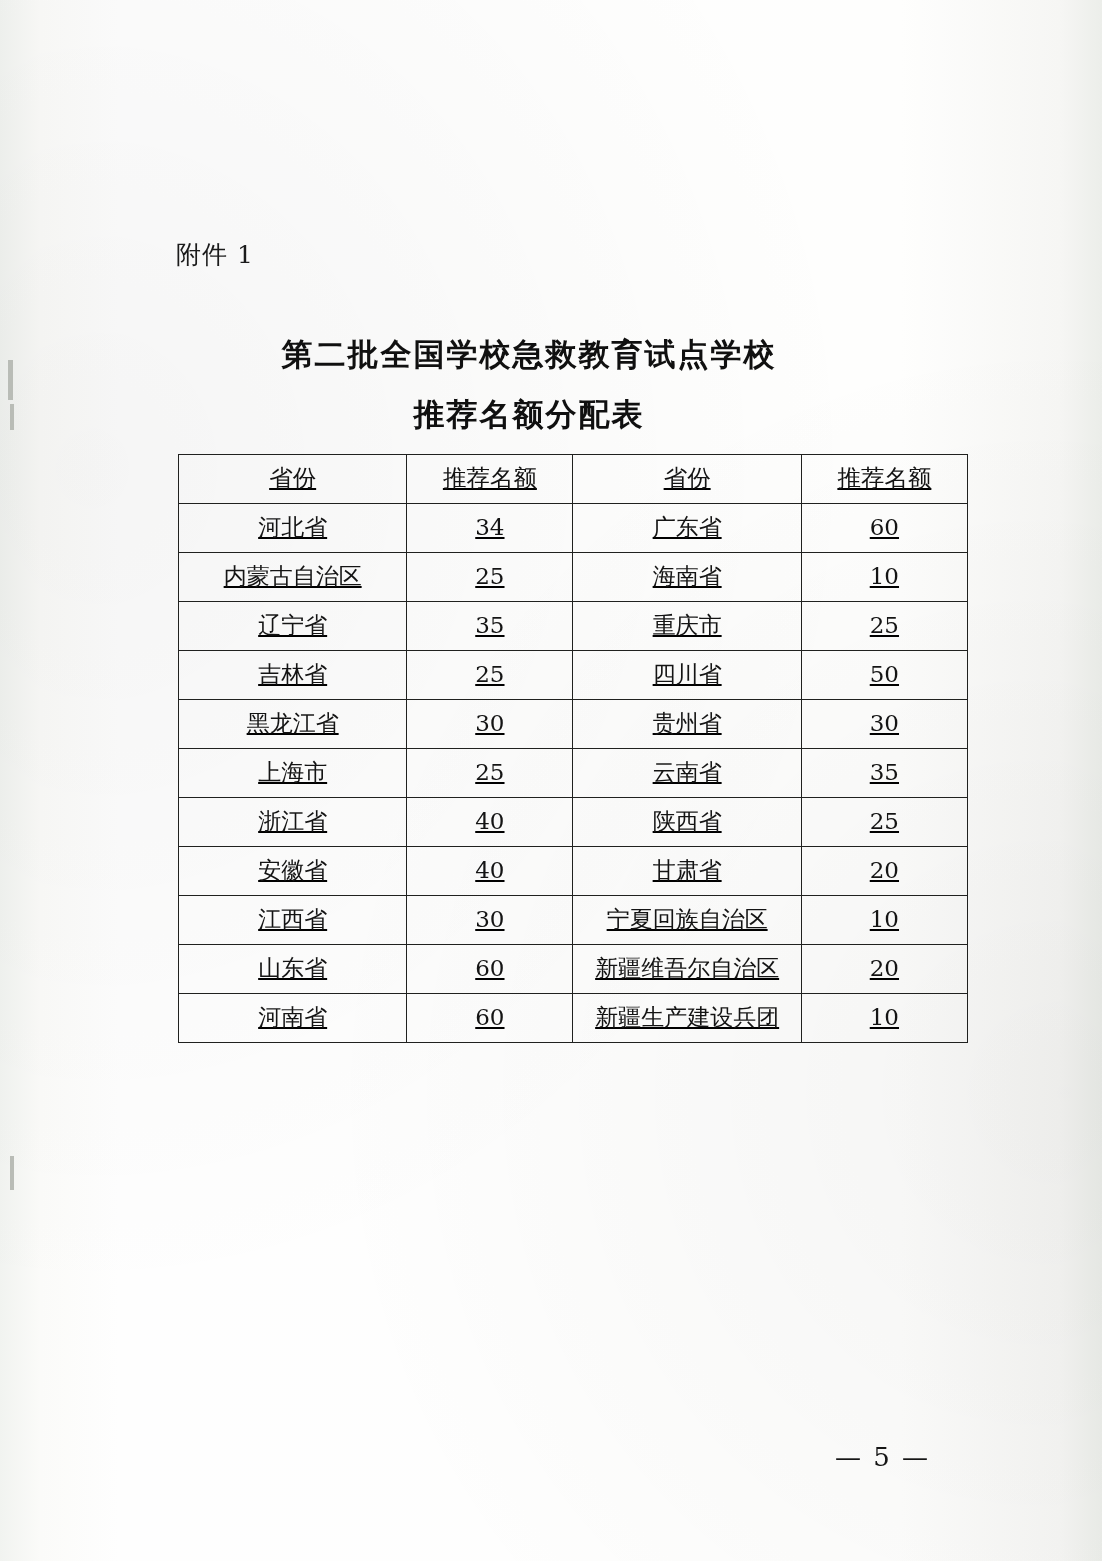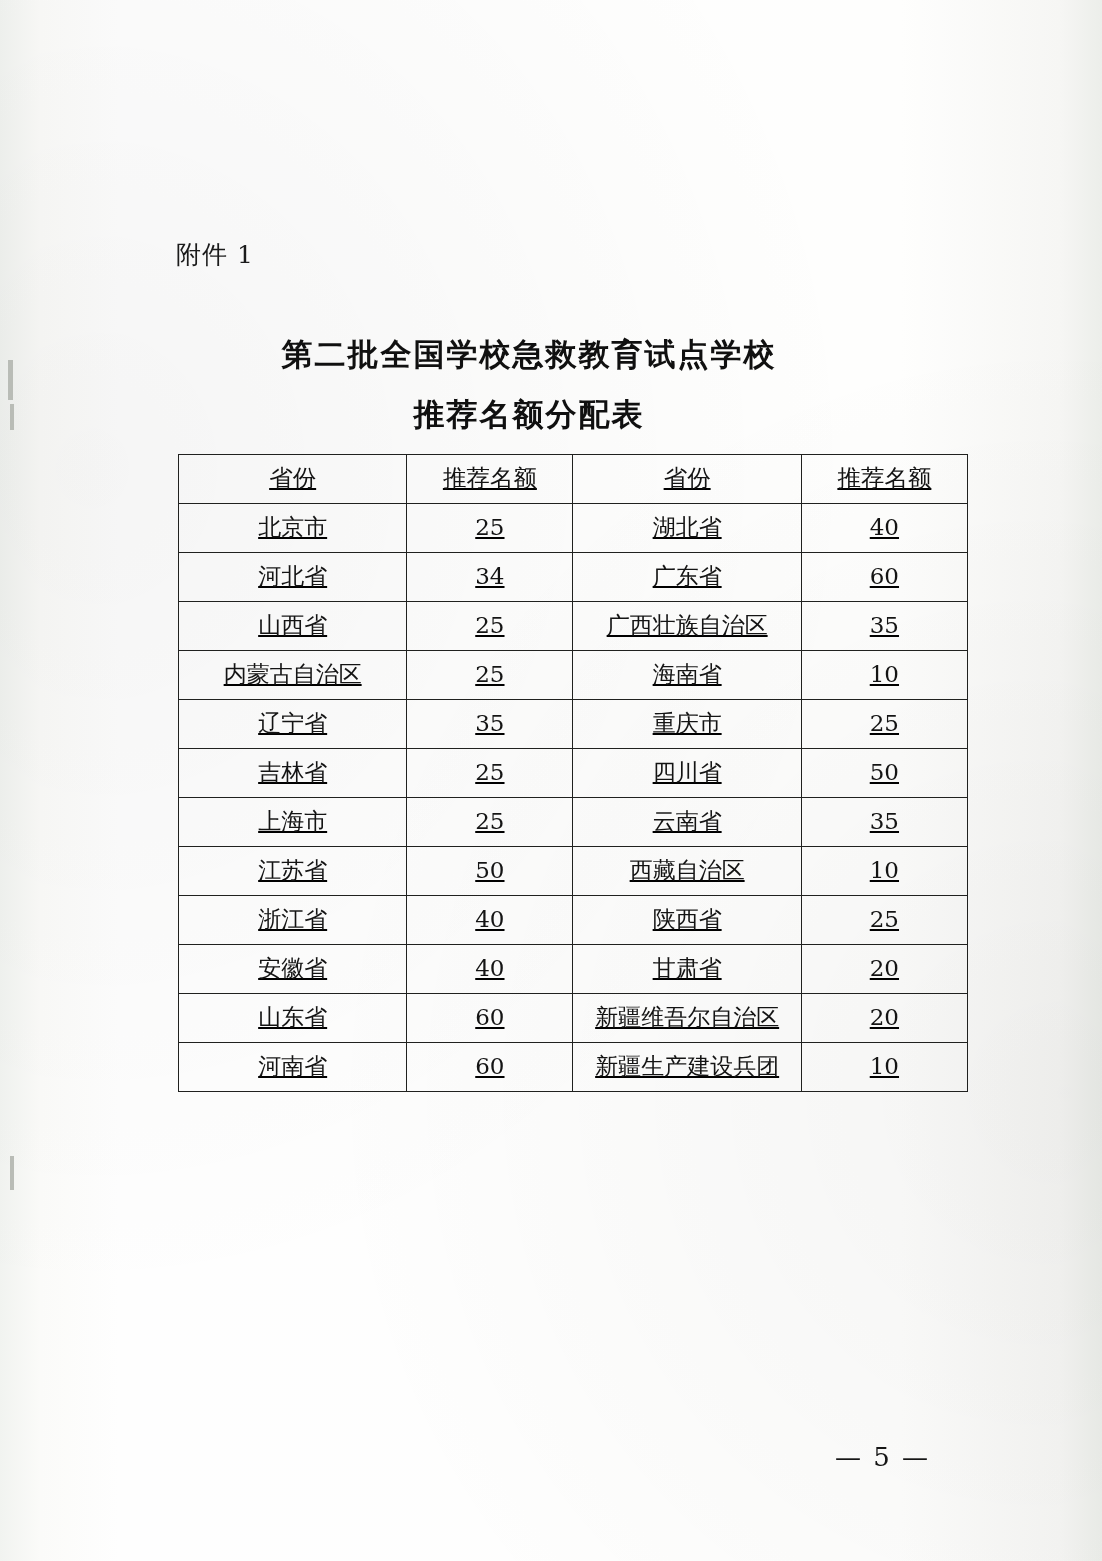--- a/index.html
+++ b/index.html
@@ -135,80 +135,74 @@
     <thead>
       <tr>
         <th>省份</th>
         <th>推荐名额</th>
         <th>省份</th>
         <th>推荐名额</th>
       </tr>
     </thead>
     <tbody>
       <tr>
-        <td>北京市</td>
-        <td class="num">25</td>
-        <td>湖北省</td>
-        <td class="num">40</td>
-      </tr>
-      <tr>
         <td>河北省</td>
         <td class="num">34</td>
         <td>广东省</td>
         <td class="num">60</td>
       </tr>
       <tr>
-        <td>山西省</td>
-        <td class="num">25</td>
-        <td>广西壮族自治区</td>
-        <td class="num">35</td>
-      </tr>
-      <tr>
         <td>内蒙古自治区</td>
         <td class="num">25</td>
         <td>海南省</td>
         <td class="num">10</td>
       </tr>
       <tr>
         <td>辽宁省</td>
         <td class="num">35</td>
         <td>重庆市</td>
         <td class="num">25</td>
       </tr>
       <tr>
         <td>吉林省</td>
         <td class="num">25</td>
         <td>四川省</td>
         <td class="num">50</td>
       </tr>
       <tr>
+        <td>黑龙江省</td>
+        <td class="num">30</td>
+        <td>贵州省</td>
+        <td class="num">30</td>
+      </tr>
+      <tr>
         <td>上海市</td>
         <td class="num">25</td>
         <td>云南省</td>
         <td class="num">35</td>
-      </tr>
-      <tr>
-        <td>江苏省</td>
-        <td class="num">50</td>
-        <td>西藏自治区</td>
-        <td class="num">10</td>
       </tr>
       <tr>
         <td>浙江省</td>
         <td class="num">40</td>
         <td>陕西省</td>
         <td class="num">25</td>
       </tr>
       <tr>
         <td>安徽省</td>
         <td class="num">40</td>
         <td>甘肃省</td>
         <td class="num">20</td>
       </tr>
       <tr>
+        <td>江西省</td>
+        <td class="num">30</td>
+        <td>宁夏回族自治区</td>
+        <td class="num">10</td>
+      </tr>
+      <tr>
         <td>山东省</td>
         <td class="num">60</td>
         <td>新疆维吾尔自治区</td>
         <td class="num">20</td>
       </tr>
       <tr>
         <td>河南省</td>
         <td class="num">60</td>
         <td>新疆生产建设兵团</td>
         <td class="num">10</td>

